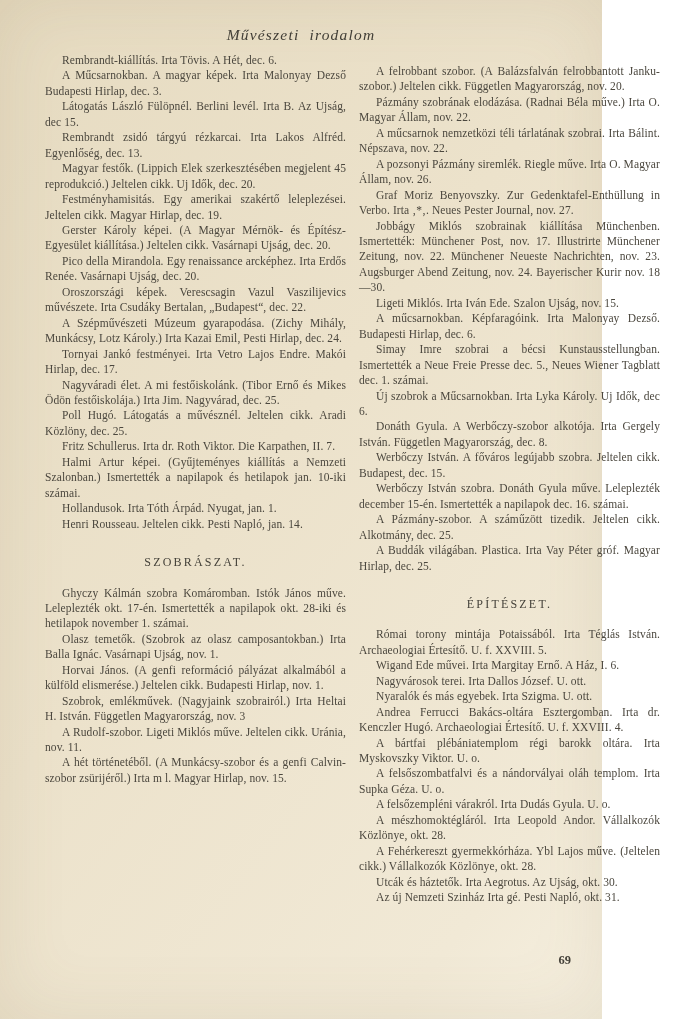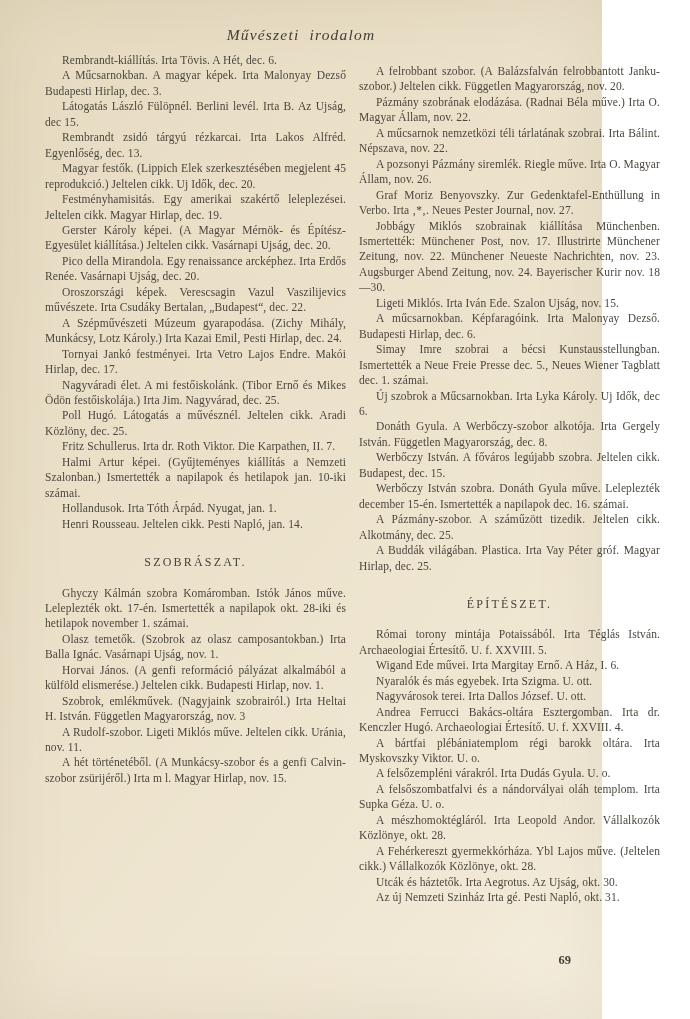--- a/index.html
+++ b/index.html
@@ -113,26 +113,26 @@
         <p class="entry">Simay Imre szobrai a bécsi Kunstausstellungban. Ismertették a Neue Freie Presse dec. 5., Neues Wiener Tagblatt dec. 1. számai.</p>
         <p class="entry">Új szobrok a Műcsarnokban. Irta Lyka Károly. Uj Idők, dec 6.</p>
         <p class="entry">Donáth Gyula. A Werbőczy-szobor alkotója. Irta Gergely István. Független Magyarország, dec. 8.</p>
         <p class="entry">Werbőczy István. A főváros legújabb szobra. Jeltelen cikk. Budapest, dec. 15.</p>
         <p class="entry">Werbőczy István szobra. Donáth Gyula műve. Leleplezték december 15-én. Ismertették a napilapok dec. 16. számai.</p>
         <p class="entry">A Pázmány-szobor. A száműzött tizedik. Jeltelen cikk. Alkotmány, dec. 25.</p>
         <p class="entry">A Buddák világában. Plastica. Irta Vay Péter gróf. Magyar Hirlap, dec. 25.</p>
         <h2 class="section-heading">ÉPÍTÉSZET.</h2>
         <p class="entry">Római torony mintája Potaissából. Irta Téglás István. Archaeologiai Értesítő. U. f. XXVIII. 5.</p>
         <p class="entry">Wigand Ede művei. Irta Margitay Ernő. A Ház, I. 6.</p>
+        <p class="entry">Nagyvárosok terei. Irta Dallos József. U. ott.</p>
         <p class="entry">Nyaralók és más egyebek. Irta Szigma. U. ott.</p>
-        <p class="entry">Nagyvárosok terei. Irta Dallos József. U. ott.</p>
         <p class="entry">Andrea Ferrucci Bakács-oltára Esztergomban. Irta dr. Kenczler Hugó. Archaeologiai Értesítő. U. f. XXVIII. 4.</p>
         <p class="entry">A bártfai plébániatemplom régi barokk oltára. Irta Myskovszky Viktor. U. o.</p>
+        <p class="entry">A felsőszombatfalvi és a nándorvályai oláh templom. Irta Supka Géza. U. o.</p>
         <p class="entry">A felsőzempléni várakról. Irta Dudás Gyula. U. o.</p>
-        <p class="entry">A felsőszombatfalvi és a nándorvályai oláh templom. Irta Supka Géza. U. o.</p>
         <p class="entry">A mészhomoktégláról. Irta Leopold Andor. Vállalkozók Közlönye, okt. 28.</p>
         <p class="entry">A Fehérkereszt gyermekkórháza. Ybl Lajos műve. (Jeltelen cikk.) Vállalkozók Közlönye, okt. 28.</p>
         <p class="entry">Utcák és háztetők. Irta Aegrotus. Az Ujság, okt. 30.</p>
         <p class="entry">Az új Nemzeti Szinház Irta gé. Pesti Napló, okt. 31.</p>
       </div>
   </div>
 
   <div class="page-number">69</div>
 </div>
 

